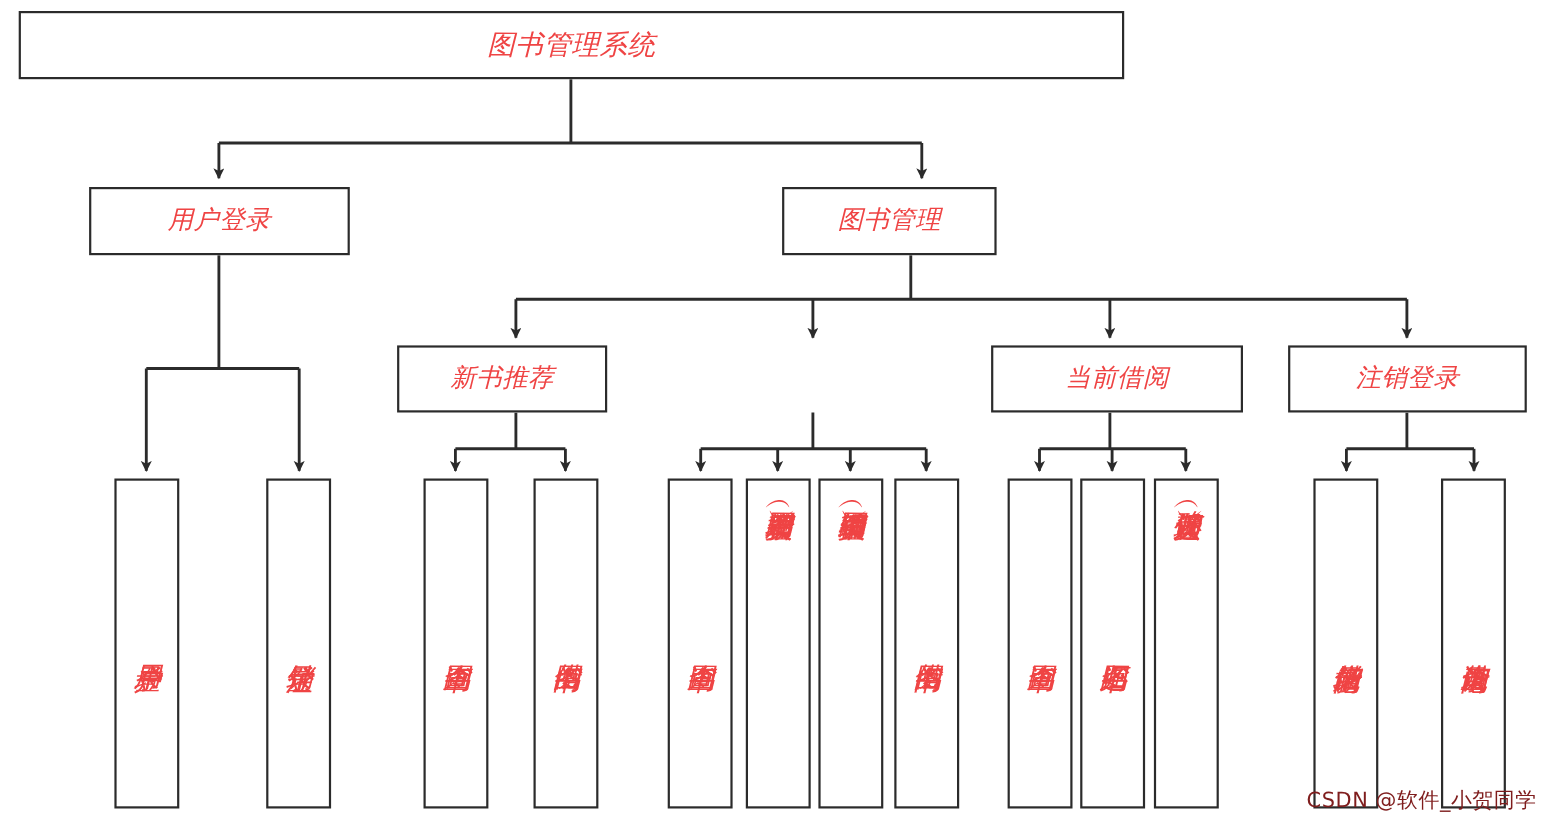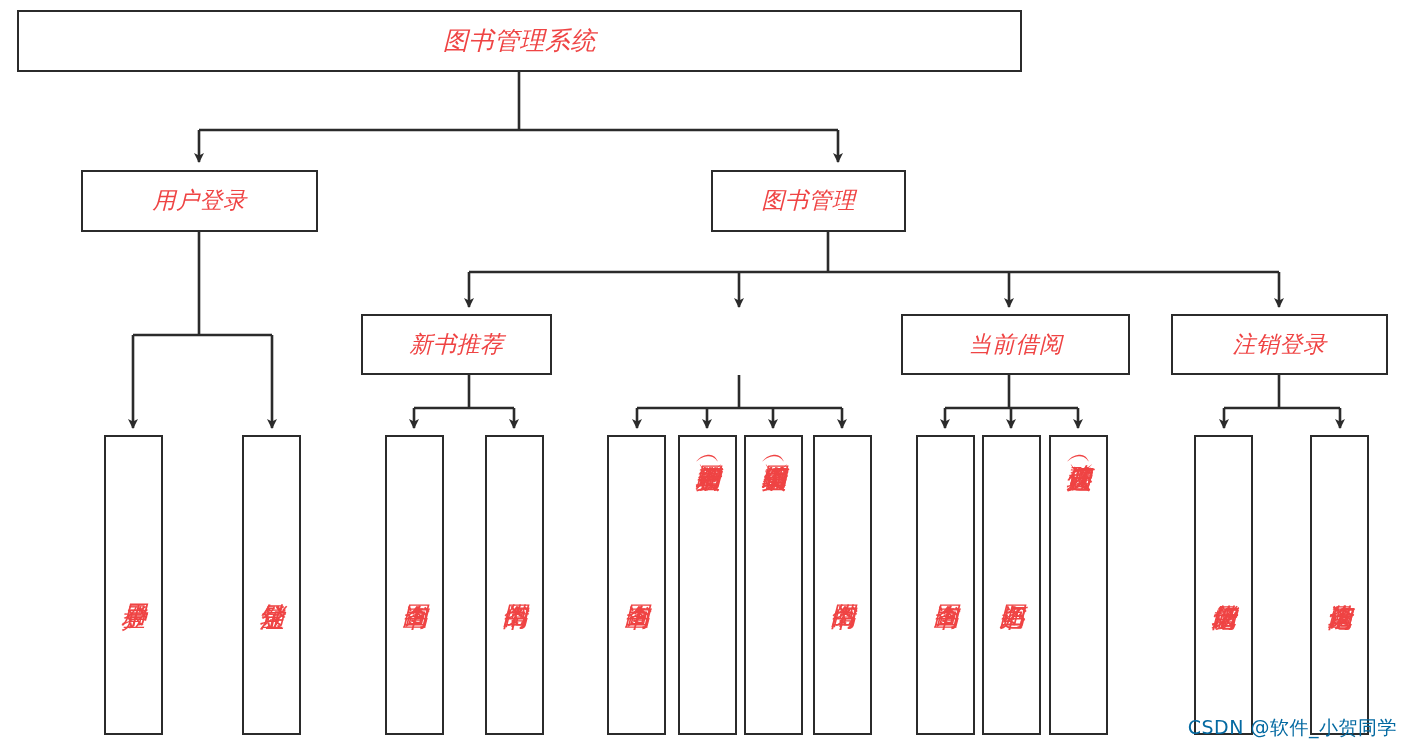--- a/index.html
+++ b/index.html
@@ -59,21 +59,21 @@
   }
   .node.vert .vlabel {
     display: block;
     white-space: nowrap;
   }
   .watermark {
     position: absolute;
     right: 8px;
     bottom: 6px;
     font-size: 19px;
-    color: #0369a1;
+    color: #7f1d1d;
     white-space: nowrap;
     letter-spacing: 0.5px;
     font-family: "DejaVu Sans", "Liberation Sans", sans-serif;
   }
 </style>
 </head>
 <body>
 
 <div id="canvas">
 

